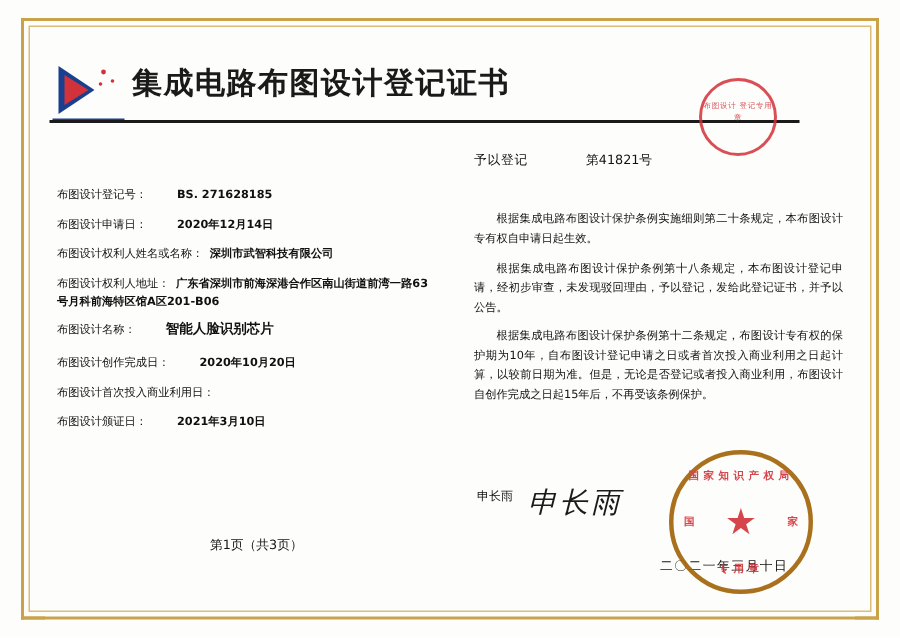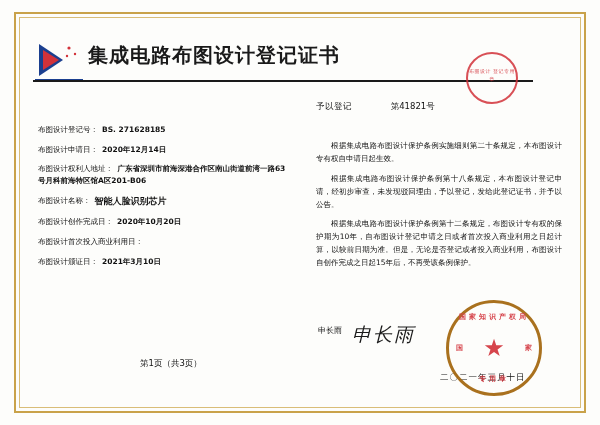--- a/index.html
+++ b/index.html
@@ -105,20 +105,21 @@
     left: 38px;
     top: 124px;
     width: 250px;
     font-size: 7.5px;
     line-height: 1.55;
     color: #111;
   }
   .row {
     display: flex;
     margin-bottom: 8px;
+    gap: 16px;
   }
   .row .label {
     flex: 0 0 auto;
     text-align: left;
     white-space: nowrap;
   }
   .row .value {
     margin-left: 4px;
     font-weight: bold;
   }
@@ -296,20 +297,24 @@
   <div class="left-block">
     <div class="row">
       <span class="label">布图设计登记号：</span>
       <span class="value">BS. 271628185</span>
     </div>
     <div class="row">
       <span class="label">布图设计申请日：</span>
       <span class="value">2020年12月14日</span>
     </div>
     <div class="row multiline">
+      <span class="label">布图设计权利人姓名或名称：</span>
+      <span class="value">深圳市武智科技有限公司</span>
+    </div>
+    <div class="row multiline">
       <span class="label">布图设计权利人地址：</span>
       <span class="value">广东省深圳市前海深港合作区南山街道前湾一路63号月科前海特区馆A区201-B06</span>
     </div>
     <div class="row">
       <span class="label">布图设计名称：</span>
       <span class="value big">智能人脸识别芯片</span>
     </div>
     <div class="row">
       <span class="label">布图设计创作完成日：</span>
       <span class="value">2020年10月20日</span>

